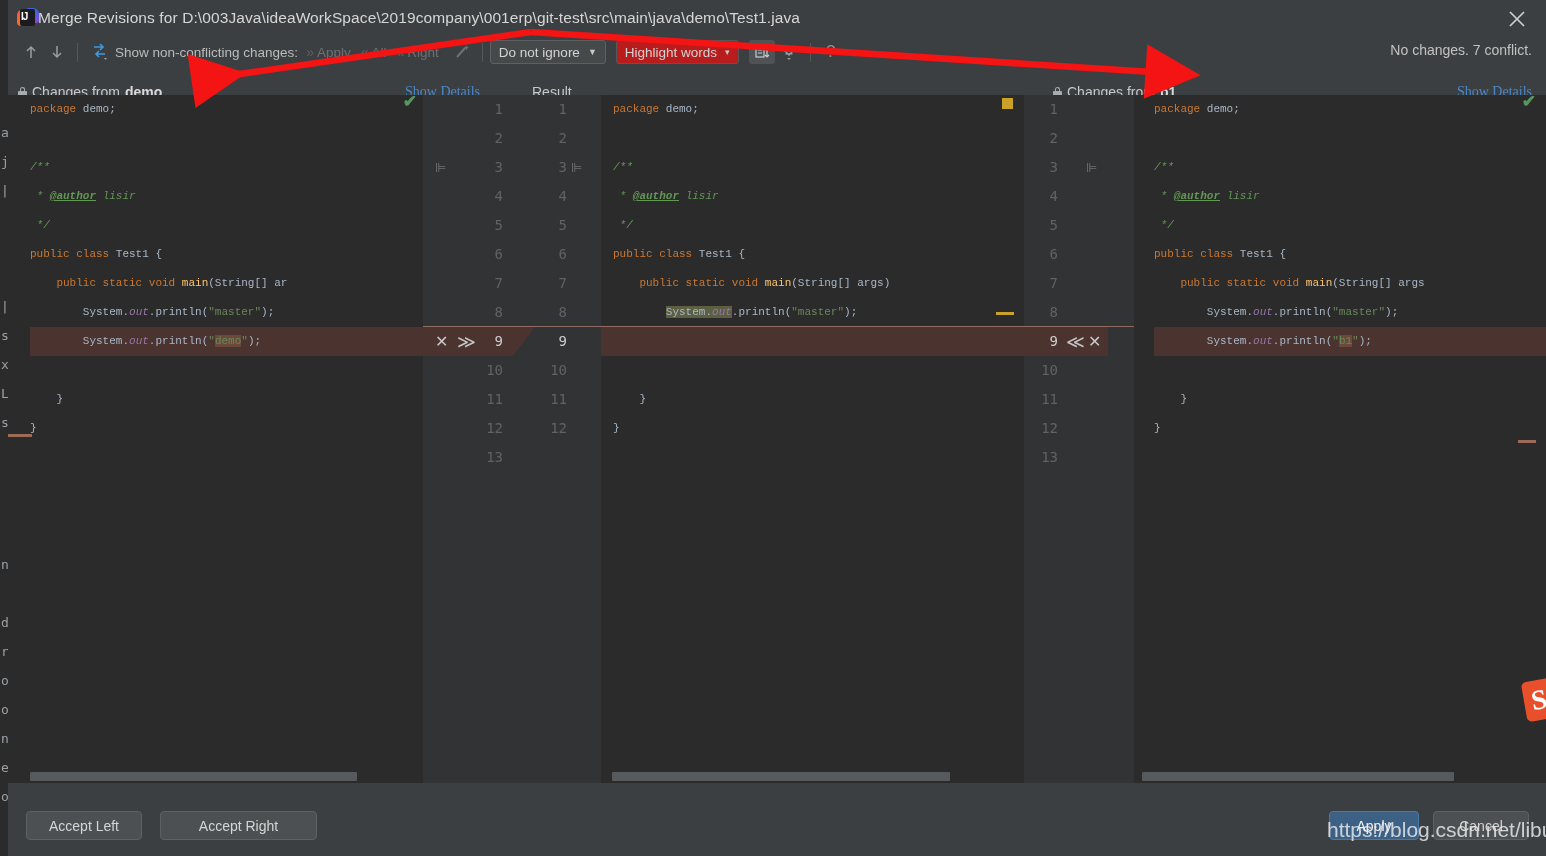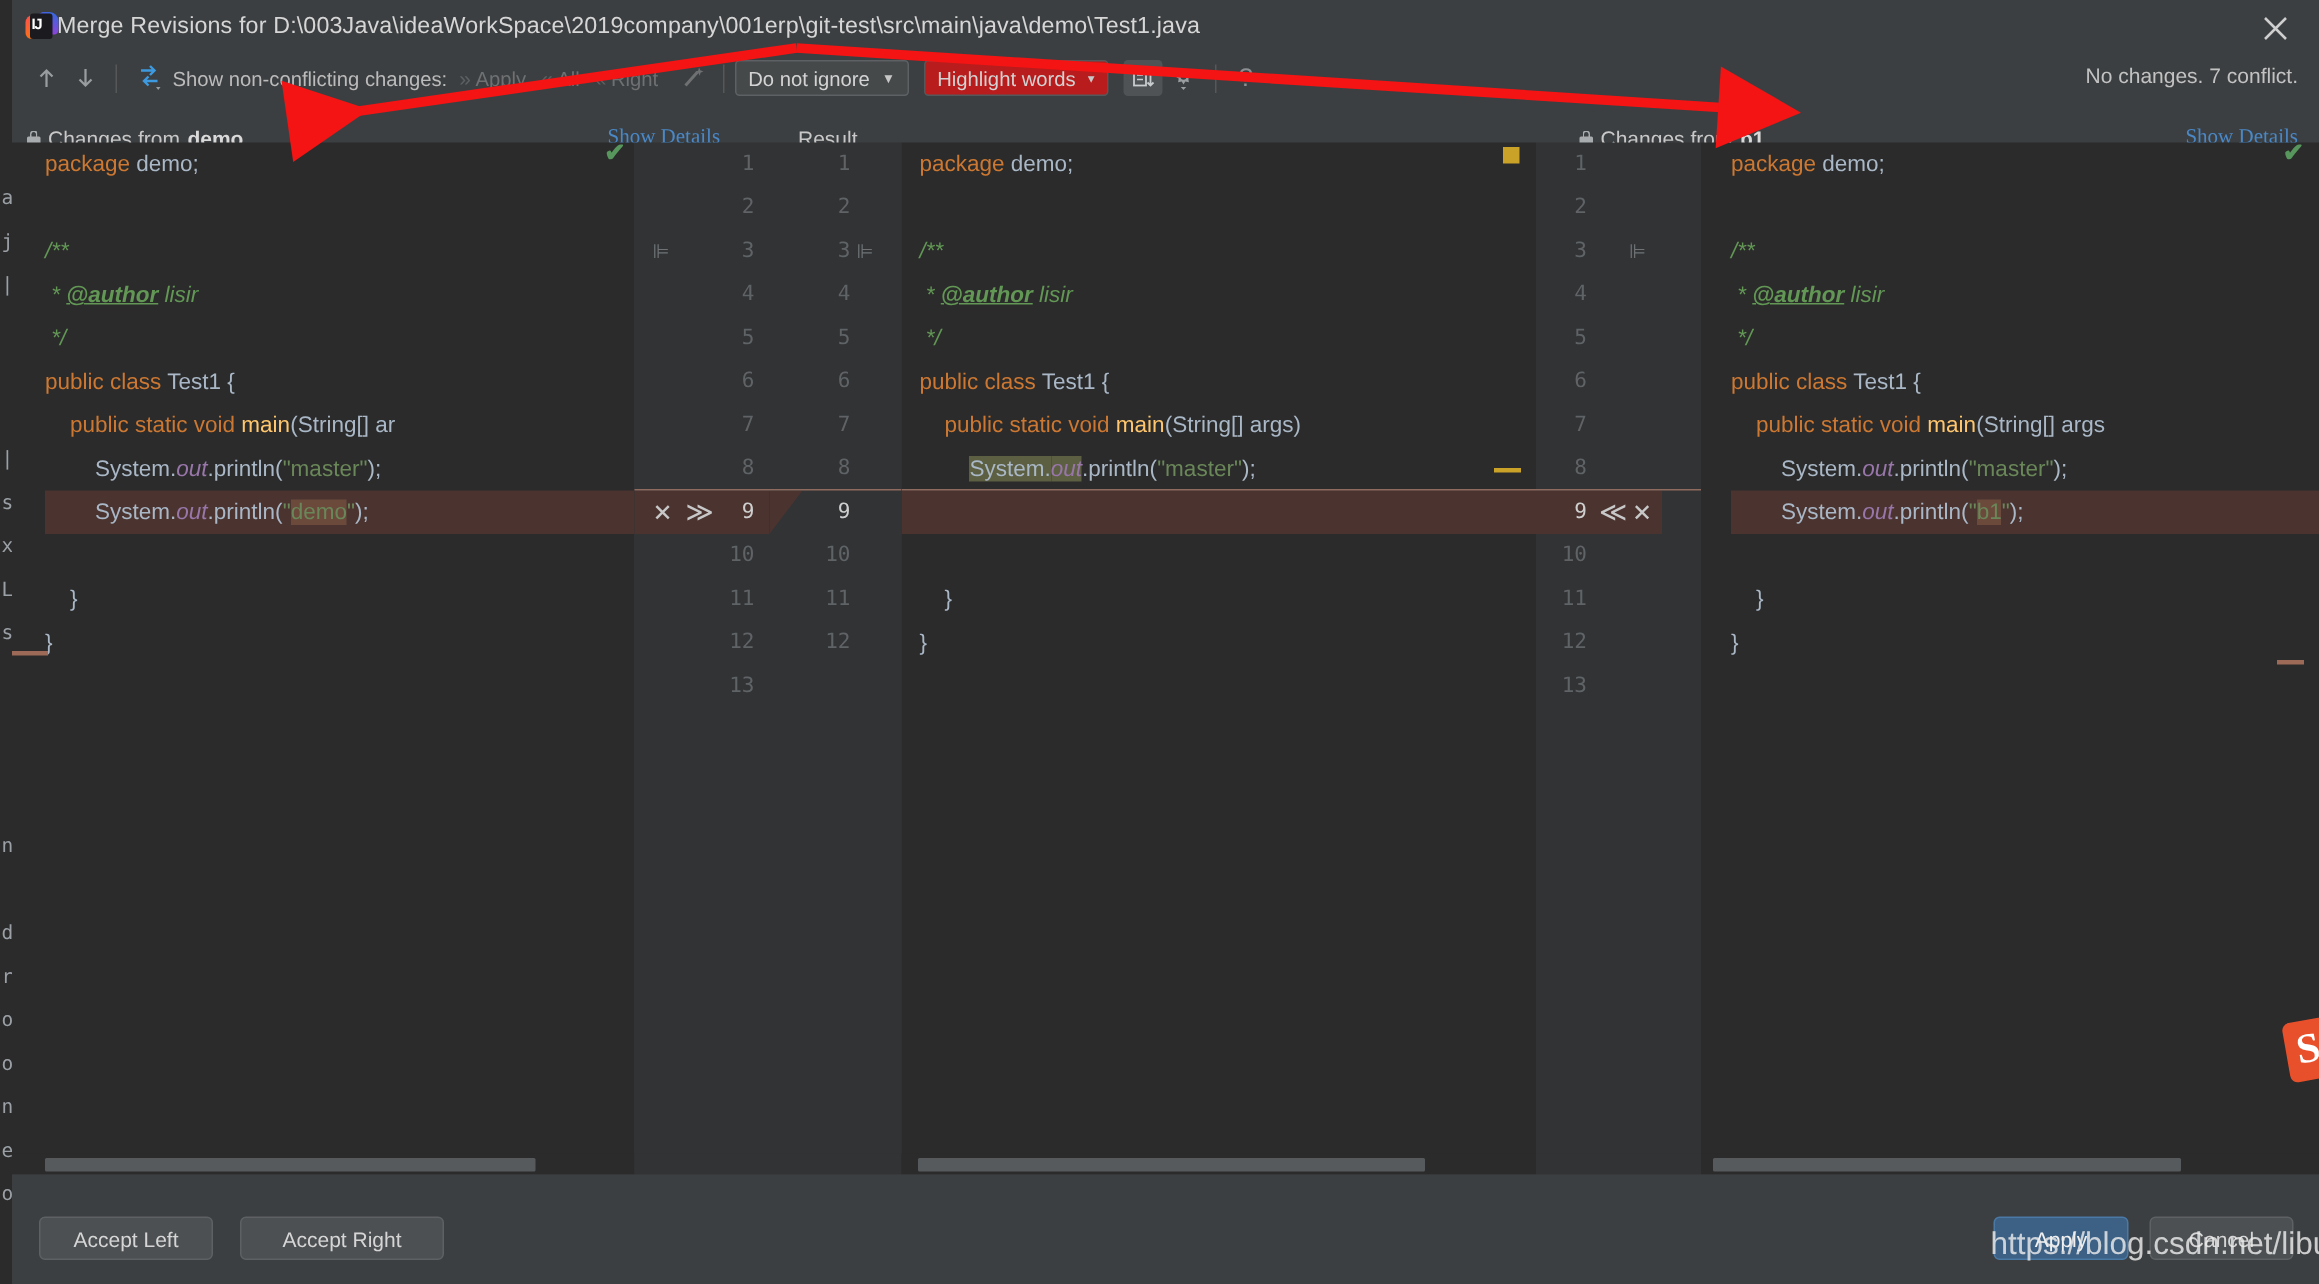--- a/index.html
+++ b/index.html
@@ -119,21 +119,21 @@
   }
   .pane { position: relative; overflow: hidden; background: #2b2b2b; }
   .pane-left   { width: 415px; }
   .gutter-mid  { width: 178px; background: #313335; position: relative; }
   .pane-center { width: 423px; }
   .gutter-right{ width: 110px; background: #313335; position: relative; }
   .pane-right  { flex: 1; }
 
   .code {
     position: absolute; left: 0; top: 0; right: 0;
-    font-family: Liberation Sans, sans-serif; font-size: 15px; line-height: 29px;
+    font-family: Liberation Mono, monospace; font-size: 11px; line-height: 29px;
     white-space: pre;
   }
   .ln { height: 29px; white-space: pre; }
   .code-left   { padding-left: 22px; }
   .code-center { padding-left: 12px; }
   .code-right  { padding-left: 20px; }
 
   
   .kw   { color: #cc7832; }
   .pl   { color: #a9b7c6; }
@@ -439,21 +439,21 @@
         <div class="code code-right" id="code-right"><div class="ln"><span class="kw">package</span><span class="pl"> demo;</span></div><div class="ln"> </div><div class="ln"><span class="cm">/**</span></div><div class="ln"><span class="cm"> * </span><span class="tag">@author</span><span class="cm"> lisir</span></div><div class="ln"><span class="cm"> */</span></div><div class="ln"><span class="kw">public class</span><span class="pl"> Test1 {</span></div><div class="ln"><span class="pl">    </span><span class="kw">public static void</span><span class="pl"> </span><span class="mth">main</span><span class="pl">(String[] args</span></div><div class="ln"><span class="pl">        System.</span><span class="fld">out</span><span class="pl">.println(</span><span class="str">"master"</span><span class="pl">);</span></div><div class="ln row-conflict"><span class="pl">        System.</span><span class="fld">out</span><span class="pl">.println(</span><span class="str">"</span><span class="str hl-demo">b1</span><span class="str">"</span><span class="pl">);</span></div><div class="ln"> </div><div class="ln"><span class="pl">    }</span></div><div class="ln"><span class="pl">}</span></div><div class="ln"> </div></div>
         <div class="marker-dash-r" style="right:10px; top:345px;"></div>
         <div class="hscroll" style="left:0; right:0;">
           <div class="thumb" style="left:8px; width:312px;"></div>
         </div>
       </div>
     </div>
 
     <div class="bottombar">
       <div class="btn" style="left:18px; top:28px; width:116px;">Accept Left</div>
-      <div class="btn" style="left:152px; top:28px; width:136px;">Accept Right</div>
+      <div class="btn" style="left:152px; top:28px; width:157px;">Accept Right</div>
       <div class="btn primary" style="left:1321px; top:28px; width:90px;">Apply</div>
       <div class="btn" style="left:1425px; top:28px; width:96px;">Cancel</div>
     </div>
   </div>
 
   <svg class="anno-svg">
     <defs>
       <marker id="ahL" markerWidth="9" markerHeight="9" refX="7.5" refY="4.5" orient="auto">
         <path d="M8.5 0.3 L0 4.5 L8.5 8.7 Z" fill="#f41414"></path>
       </marker>

